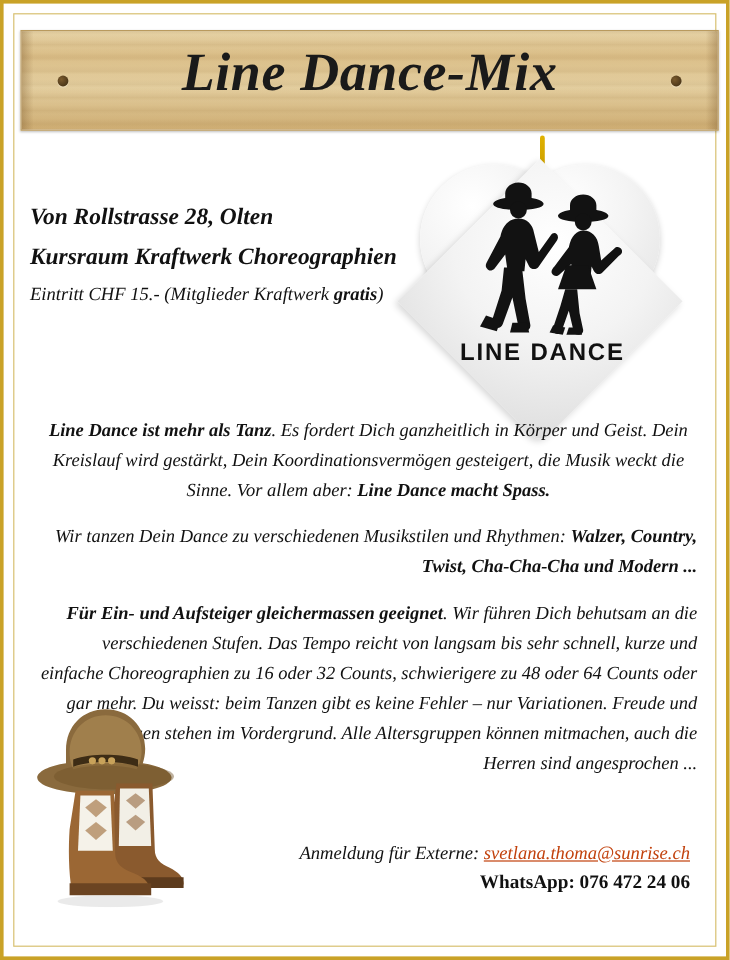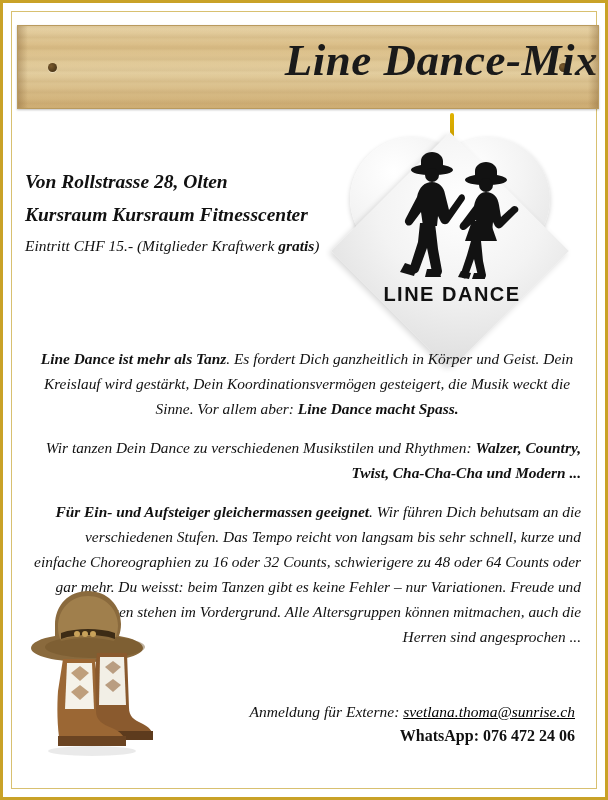--- a/index.html
+++ b/index.html
@@ -56,21 +56,21 @@
     bottom: 0;
     width: 10px;
     background: linear-gradient(90deg, rgba(120,85,40,0.35), rgba(120,85,40,0.0));
   }
   .banner::before { left: 0; }
   .banner::after { right: 0; transform: scaleX(-1); }
   .banner-title {
     position: absolute;
     left: 0; right: 0;
     top: 8px;
-    text-align: right;
+    text-align: center;
     font-family: "Liberation Serif", serif;
     font-size: 45px;
     font-weight: bold;
     font-style: italic;
     color: #1a1a1a;
     letter-spacing: 0.5px;
   }
   .nail {
     position: absolute;
     width: 9px;
@@ -216,21 +216,21 @@
     font-style: italic;
     font-weight: bold;
     margin-bottom: 8px;
   }
   .footer .contact {
     font-size: 15.5px;
     font-style: italic;
     margin-bottom: 6px;
   }
   .footer .contact a {
-    color: #000000;
+    color: #c2410c;
     text-decoration: underline;
   }
   .footer .whatsapp {
     font-size: 16px;
     font-weight: bold;
   }
 </style>
 </head>
 <body>
 
@@ -277,21 +277,21 @@
           <path d="M97 136 l10 0 l1 6 l-13 0 z"></path>
           <path d="M84 134 l10 2 l-2 6 l-11 -2 z"></path>
         </g>
       </svg>
       <div class="heart-label">LINE DANCE</div>
     </div>
   </div>
 
   <div class="info">
     <div class="line">Von Rollstrasse 28, Olten</div>
-    <div class="line">Kursraum Kursraum Fitnesscenter</div>
+    <div class="line">Kursraum Kraftwerk Choreographien</div>
     <div class="price">
       <span>Eintritt CHF 15.- (Mitglieder Kraftwerk </span><b>gratis</b><span>)</span>
     </div>
   </div>
 
   <div class="body-text">
     <p class="p1">
       <span class="b">Line Dance ist mehr als Tanz</span><span>. Es fordert Dich ganzheitlich in Körper und Geist. Dein Kreislauf wird gestärkt, Dein Koordinationsvermögen gesteigert, die Musik weckt die Sinne. Vor allem aber: </span><span class="b">Line Dance macht Spass.</span>
     </p>
     <p class="p2">

